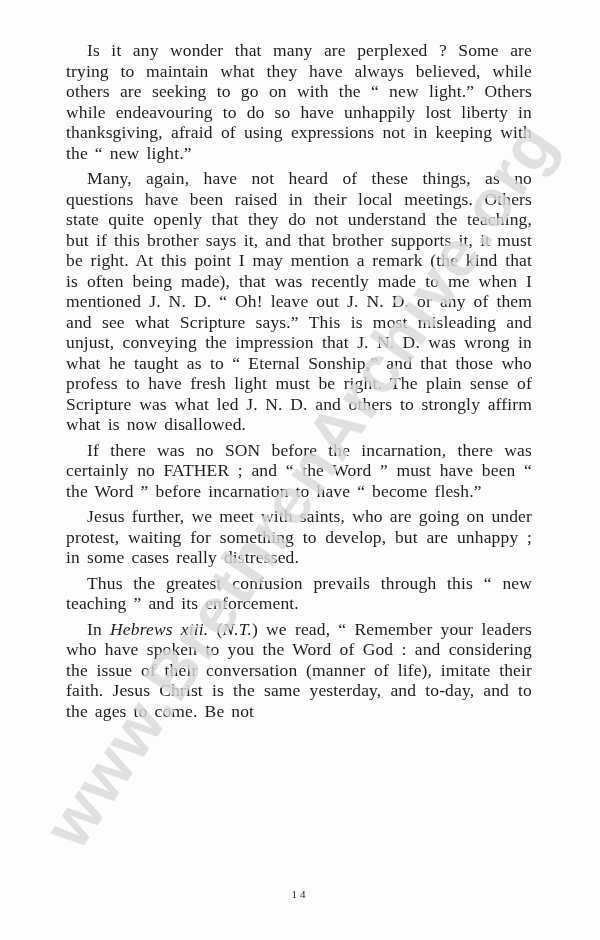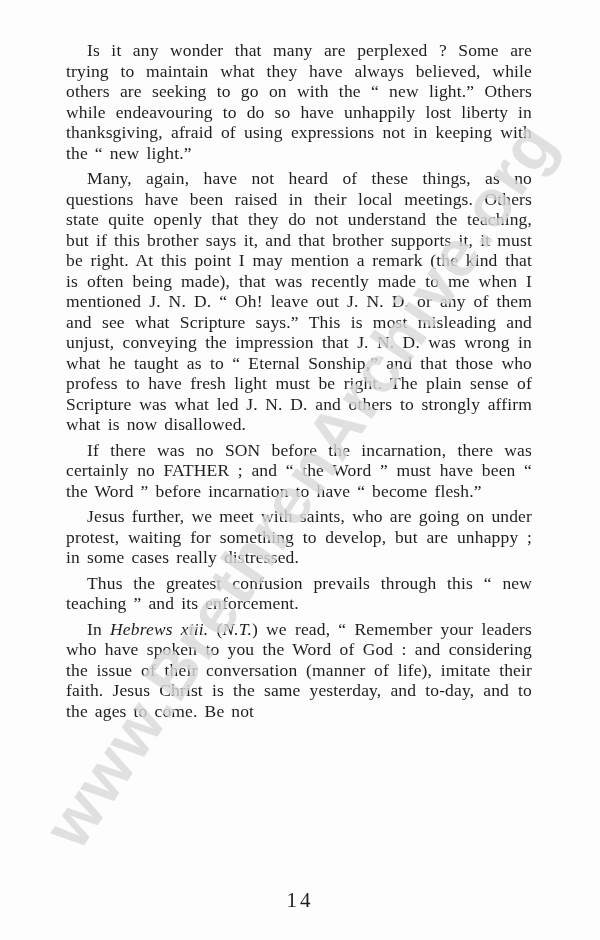--- a/index.html
+++ b/index.html
@@ -38,21 +38,21 @@
   }
   .text-block em {
     font-style: italic;
   }
   .page-number {
     position: absolute;
     top: 888px;
     left: 0;
     width: 600px;
     text-align: center;
-    font-size: 21px;
+    font-size: 11px;
     letter-spacing: 3px;
     font-variant-numeric: oldstyle-nums;
   }
   .watermark {
     position: absolute;
     left: 50%;
     top: 484px;
     transform: translate(-50%, -50%) rotate(-56deg);
     font-family: "Liberation Sans", "DejaVu Sans", sans-serif;
     font-weight: 700;

